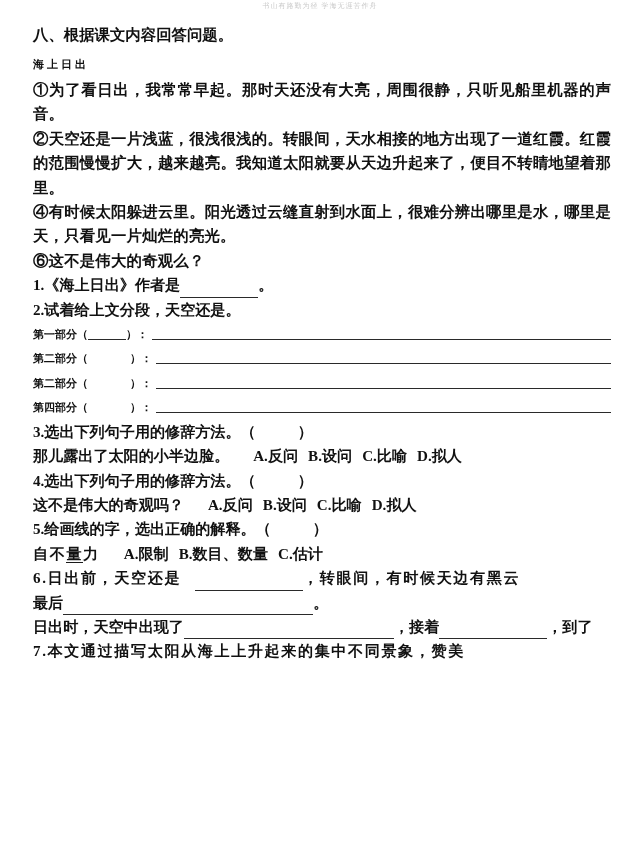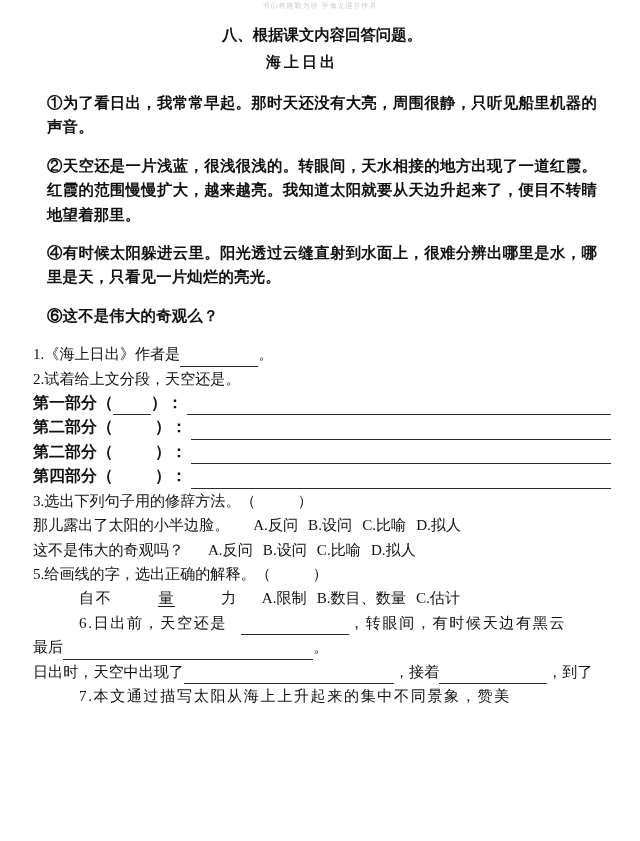--- a/index.html
+++ b/index.html
@@ -39,52 +39,49 @@
     position: absolute;
     top: 22px;
     left: 33px;
     width: 578px;
   }
   .section-head {
     font-size: 15.4px;
     line-height: 25px;
     font-weight: 700;
     margin: 0 0 4px 0;
-    text-align: center;
   }
   .title {
-    text-align: center;
-    font-size: 15px;
+    text-align: left;
+    font-size: 11px;
     font-weight: 700;
     line-height: 26px;
     letter-spacing: 3px;
     margin: 0 0 1px 0;
     padding-right: 40px;
-    font-family: Liberation Mono, monospace;
   }
   .para {
     font-size: 15.4px;
     line-height: 24.4px;
     font-weight: 700;
-    margin: 14px;
+    margin: 0;
     text-align: justify;
     text-justify: inter-ideograph;
     word-break: break-all;
     letter-spacing: 0.2px;
   }
   .q {
     font-size: 15.1px;
     line-height: 24.4px;
-    font-weight: 400;
+    font-weight: 700;
     margin: 0;
     word-break: break-all;
   }
   .q-wide {
     letter-spacing: 1.6px;
-    margin-left: 46px;
   }
 
   
   .u {
     display: inline-block;
     border-bottom: 1px solid #2a2a2a;
     vertical-align: bottom;
     height: 17px;
   }
   .u-md { width: 78px; }
@@ -104,22 +101,21 @@
   }
   .optsp { display: inline-block; width: 10px; }
   .optsp-lg { display: inline-block; width: 24px; }
   .gap-md { display: inline-block; width: 14px; }
   .char-underline {
     border-bottom: 1.4px solid #1a1a1a;
     padding-bottom: 0px;
   }
   .row {
     display: flex;
-    align-items: flex-end;
-    font-size: 16px;
+    font-size: 11px;
     line-height: 24.4px;
     font-weight: 700;
   }
   .row .lbl { white-space: nowrap; }
   .row .rule {
     flex: 1;
     border-bottom: 1px solid #2a2a2a;
     height: 17px;
     margin-left: 4px;
   }
@@ -167,20 +163,21 @@
     <div class="row">
       <span class="lbl">第四部分（</span>
         <span class="paren-blank"></span>
         <span class="lbl">）：</span>
       <span class="rule"></span>
     </div>
 
     <div class="q"><span>3.</span><span>选出下列句子用的修辞方法。（</span><span class="paren-blank"></span><span>）</span></div>
     <div class="q"><span>那儿露出了太阳的小半边脸。</span><span class="optsp-lg"></span><span>A.反问</span><span class="optsp"></span><span>B.设问</span><span class="optsp"></span><span>C.比喻</span><span class="optsp"></span><span>D.拟人</span></div>
 
+    <div class="q"><span>4.</span><span>选出下列句子用的修辞方法。（</span><span class="paren-blank"></span><span>）</span></div>
     <div class="q"><span>这不是伟大的奇观吗？</span><span class="optsp-lg"></span><span>A.反问</span><span class="optsp"></span><span>B.设问</span><span class="optsp"></span><span>C.比喻</span><span class="optsp"></span><span>D.拟人</span></div>
 
     <div class="q"><span>5.</span><span>给画线的字，选出正确的解释。（</span><span class="paren-blank"></span><span>）</span></div>
     <div class="q"><span class="q-wide">自不</span><span class="char-underline q-wide">量</span><span class="q-wide">力</span><span class="optsp-lg"></span><span>A.限制</span><span class="optsp"></span><span>B.数目、数量</span><span class="optsp"></span><span>C.估计</span></div>
 
     <div class="q q-wide"><span>6.</span><span>日出前，天空还是</span><span class="gap-md"></span><span class="u u-lg"></span><span>，转眼间，有时候天边有黑云</span></div>
     <div class="q"><span>最后</span><span class="u u-fill-b"></span><span>。</span></div>
     <div class="q"><span>日出时，天空中出现了</span><span class="u u-xxl"></span><span>，接着</span><span class="u u-lg"></span><span>，到了</span></div>
 
     <div class="q q-wide"><span>7.</span><span>本文通过描写太阳从海上上升起来的集中不同景象，赞美</span></div>

